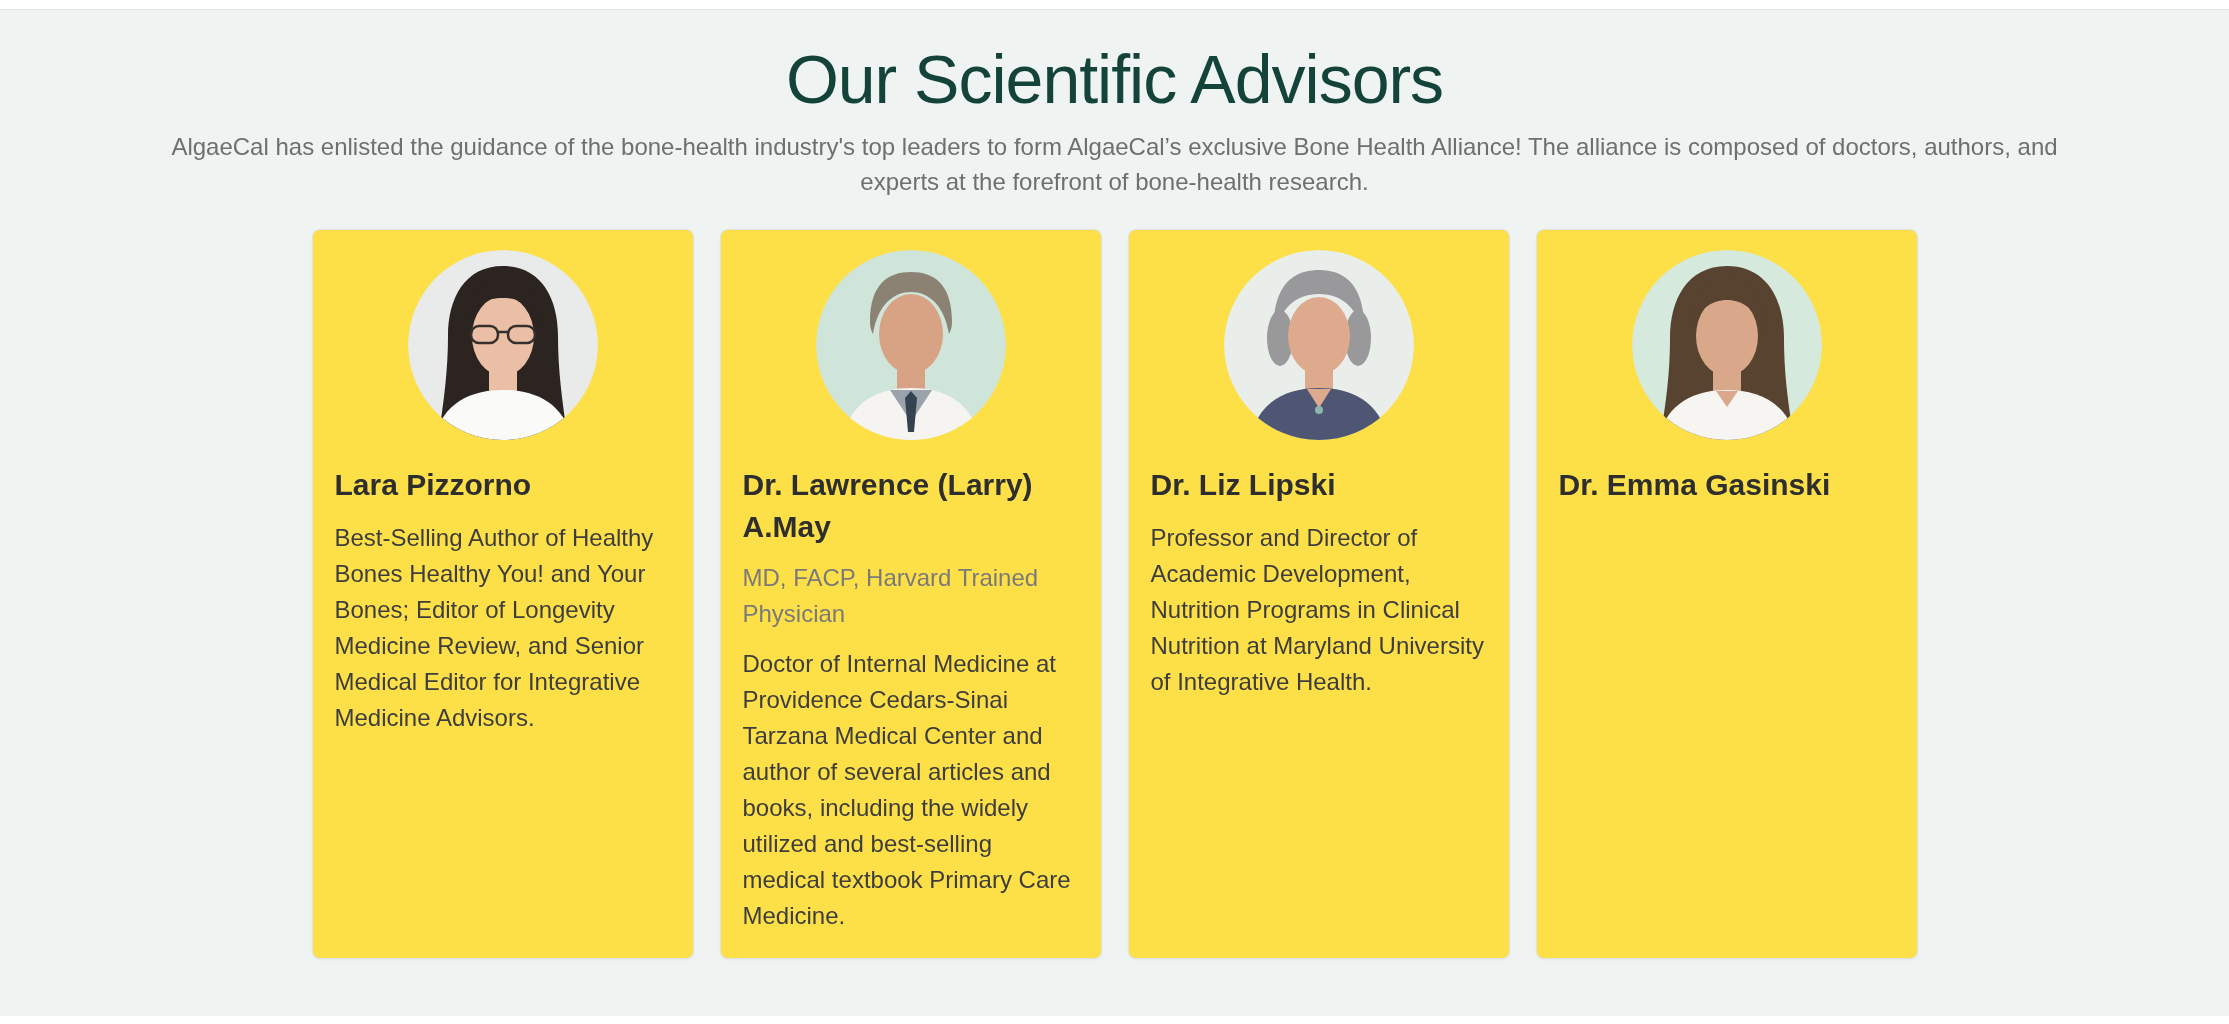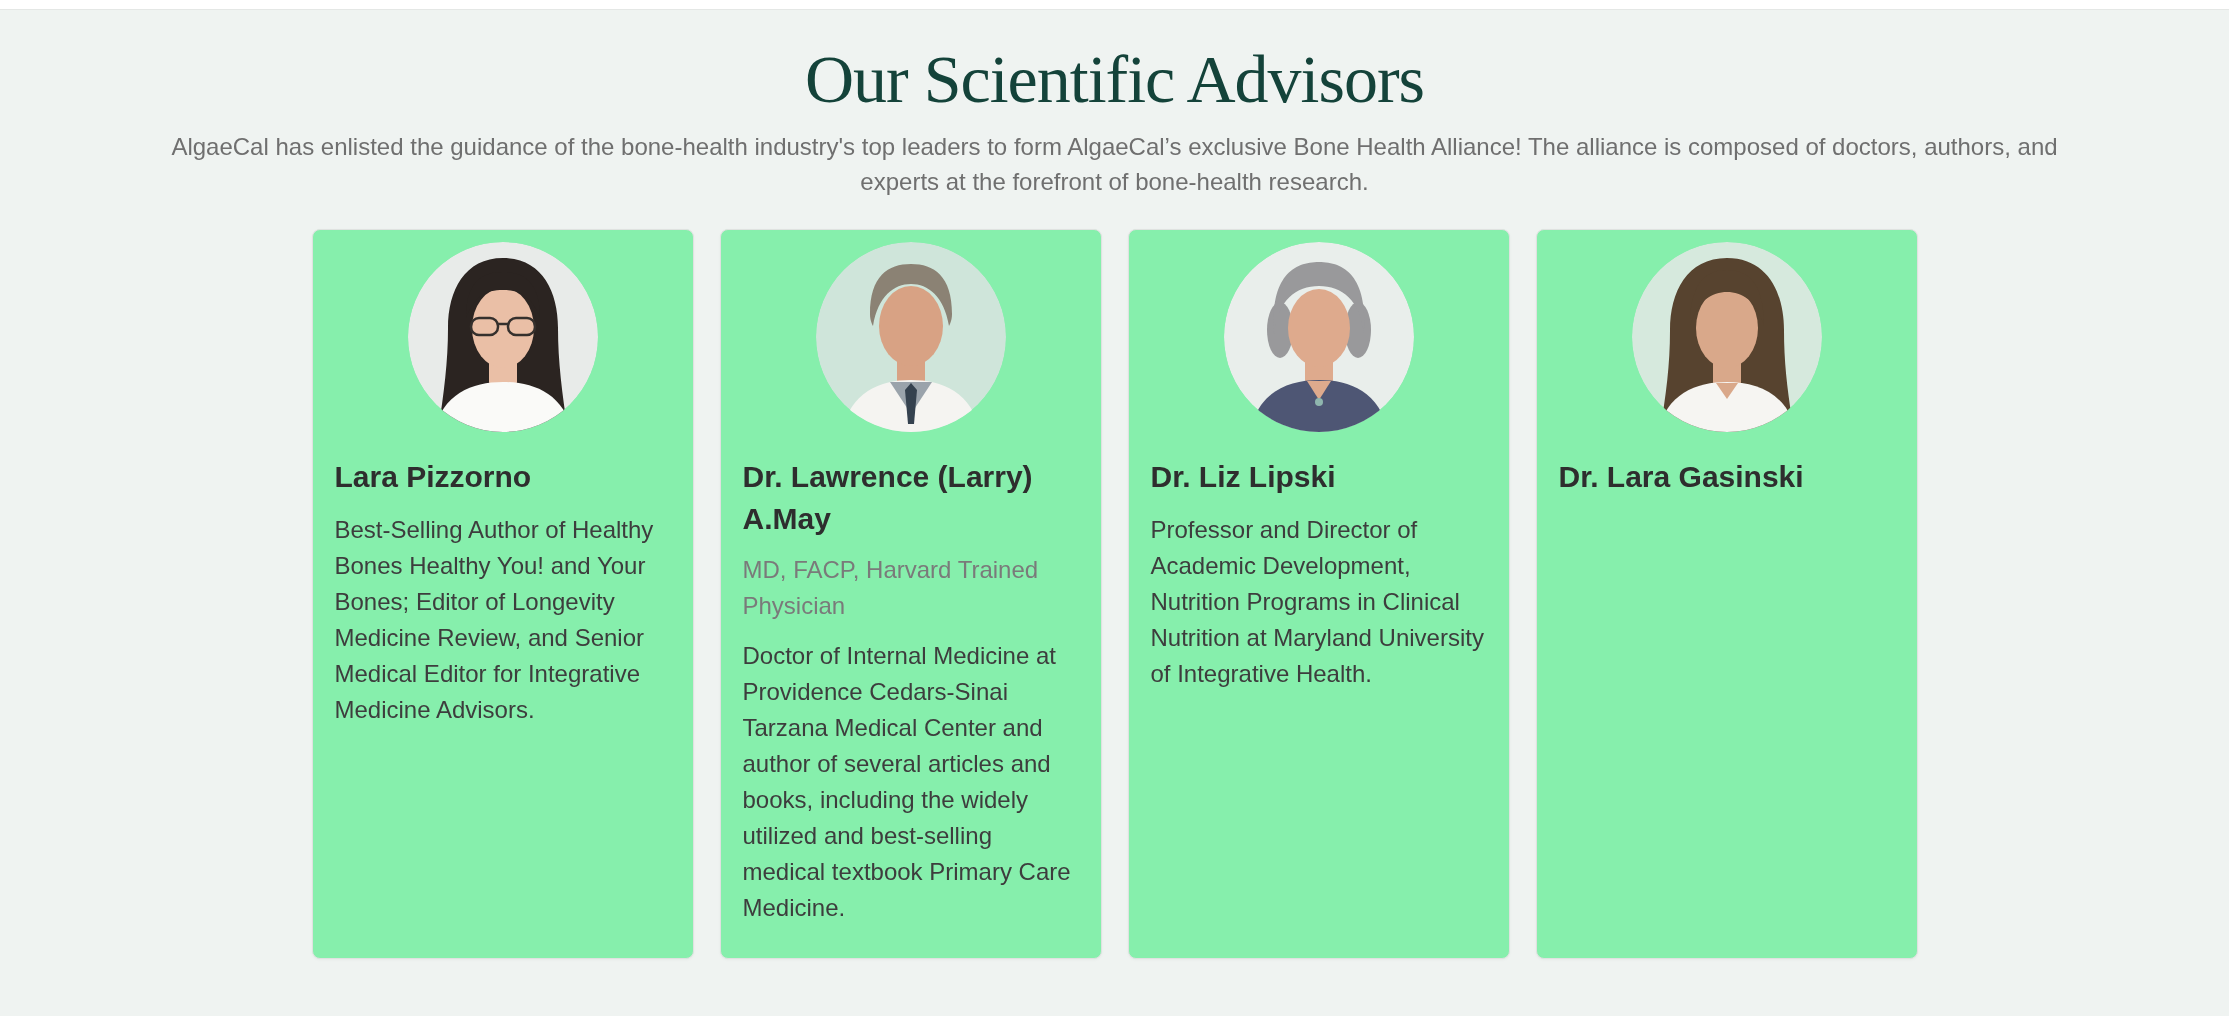--- a/index.html
+++ b/index.html
@@ -11,21 +11,21 @@
   }
   .top-strip{
     height:9px;background:#ffffff;border-bottom:1px solid #e4e7e5;
   }
   .bottom-strip{
     position:absolute;left:0;bottom:0;width:100%;height:8px;background:#ffffff;
   }
   h1.title{
     margin:32px 0 4px 0;
     text-align:center;
-    font-family:Liberation Serif, serif;
+    font-family:Liberation Sans, sans-serif;
     font-weight:400;
     font-size:68px;
     line-height:75px;
     letter-spacing:-1px;
     color:#14433a;
   }
   p.subtitle{
     max-width:1890px;
     margin:12px auto 8px auto;
     text-align:center;
@@ -36,24 +36,24 @@
   .cards{
     display:flex;
     justify-content:center;
     align-items:stretch;
     gap:26px;
     margin-top:30px;
   }
   .card{
     box-sizing:border-box;
     width:382px;height:730px;
-    background:#86efac;
+    background:#fde047;
     border:1px solid #dfe2e0;
     border-radius:8px;
-    padding:12px 22px 0 22px;
+    padding:20px 22px 0 22px;
     box-shadow:0 1px 3px rgba(0,0,0,0.04);
   }
   .avatar{
     width:190px;height:190px;
     margin:0 auto;
     border-radius:50%;
     overflow:hidden;
   }
   .avatar svg{display:block;width:190px;height:190px;}
   h2.name{
@@ -147,18 +147,18 @@
       <svg viewBox="0 0 190 190">
         <circle cx="95" cy="95" r="95" fill="#d6e9dd"></circle>
         <path d="M95,16 C55,16 38,50 38,88 C38,124 34,152 28,190 L162,190 C156,152 152,124 152,88 C152,50 135,16 95,16 Z" fill="#57432f"></path>
         <rect x="81" y="108" width="28" height="40" rx="8" fill="#d9a88a"></rect>
         <ellipse cx="95" cy="86" rx="31" ry="40" fill="#d9a88a"></ellipse>
         <path d="M95,28 C70,28 58,46 58,84 C66,58 80,50 95,50 C110,50 124,58 132,84 C132,46 120,28 95,28 Z" fill="#57432f"></path>
         <path d="M26,190 C34,152 64,140 95,140 C126,140 156,152 164,190 Z" fill="#f6f5f2"></path>
         <path d="M84,141 L95,157 L106,141 Z" fill="#d9a88a"></path>
       </svg>
     </div>
-    <h2 class="name">Dr. Lara Gasinski</h2>
+    <h2 class="name">Dr. Emma Gasinski</h2>
   </div>
 
 </div>
 
 <div class="bottom-strip"></div>
 
 </body></html>

